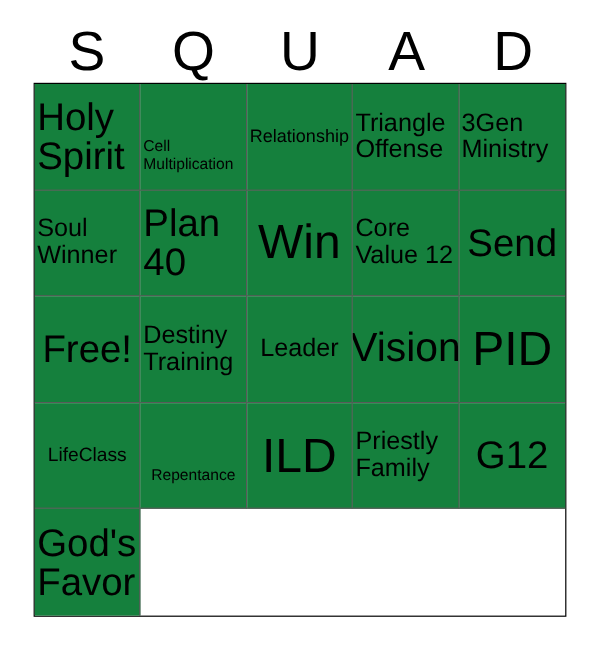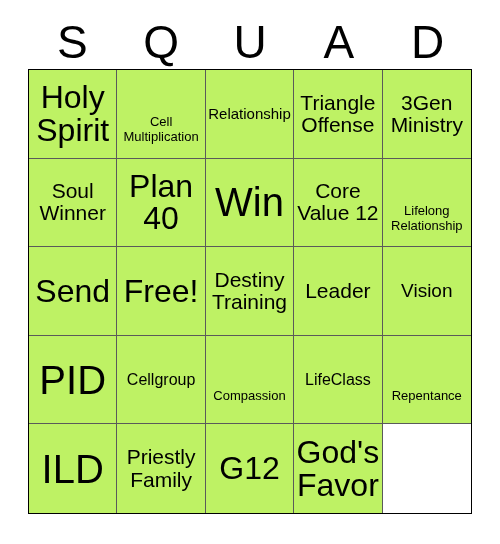--- a/index.html
+++ b/index.html
@@ -58,40 +58,40 @@
     grid-template-rows: repeat(5, 1fr);
     background: #ffffff;
   }
   .cell {
     box-sizing: border-box;
     border-right: 1px solid #5a5a5a;
     border-bottom: 1px solid #5a5a5a;
     display: flex;
     align-items: center;
     justify-content: center;
-    text-align: center;
+    text-align: left;
     padding: 1px 2px;
     overflow: hidden;
-    background: #bef264;
+    background: #15803d;
   }
   .cell:nth-child(5n) { border-right: none; }
   .cell:nth-child(n+21) { border-bottom: none; }
 
   .cell-text {
     display: block;
     line-height: 1.02;
     word-break: normal;
     white-space: pre-line;
   }
 
   
   .sz-xs   { font-size: 13px;  line-height: 1.15; margin-top: 33px; }
   .sz-sm   { font-size: 16px;  line-height: 1.1;  }
   .sz-md   { font-size: 21px;  line-height: 1.06; }
-  .sz-lg   { font-size: 19px;  line-height: 1.04; }
+  .sz-lg   { font-size: 34px;  line-height: 1.04; }
   .sz-xl   { font-size: 32px;  line-height: 1.02; }
   .sz-xxl  { font-size: 40px;  line-height: 1.0;  }
 </style>
 </head>
 <body>
 
 <div id="card">
 
   <div id="header-row">
       <div class="header-letter">S</div>
@@ -123,45 +123,36 @@
       <div class="cell">
         <span class="cell-text sz-xl">Plan 40</span>
       </div>
       <div class="cell">
         <span class="cell-text sz-xxl">Win</span>
       </div>
       <div class="cell">
         <span class="cell-text sz-md">Core Value 12</span>
       </div>
       <div class="cell">
-        <span class="cell-text sz-xs">Lifelong Relationship</span>
-      </div>
-      <div class="cell">
         <span class="cell-text sz-xl">Send</span>
       </div>
       <div class="cell">
         <span class="cell-text sz-xl">Free!</span>
       </div>
       <div class="cell">
         <span class="cell-text sz-md">Destiny Training</span>
       </div>
       <div class="cell">
         <span class="cell-text sz-md">Leader</span>
       </div>
       <div class="cell">
         <span class="cell-text sz-lg">Vision</span>
       </div>
       <div class="cell">
         <span class="cell-text sz-xxl">PID</span>
-      </div>
-      <div class="cell">
-        <span class="cell-text sz-sm">Cellgroup</span>
-      </div>
-      <div class="cell">
-        <span class="cell-text sz-xs">Compassion</span>
       </div>
       <div class="cell">
         <span class="cell-text sz-sm">LifeClass</span>
       </div>
       <div class="cell">
         <span class="cell-text sz-xs">Repentance</span>
       </div>
       <div class="cell">
         <span class="cell-text sz-xxl">ILD</span>
       </div>

